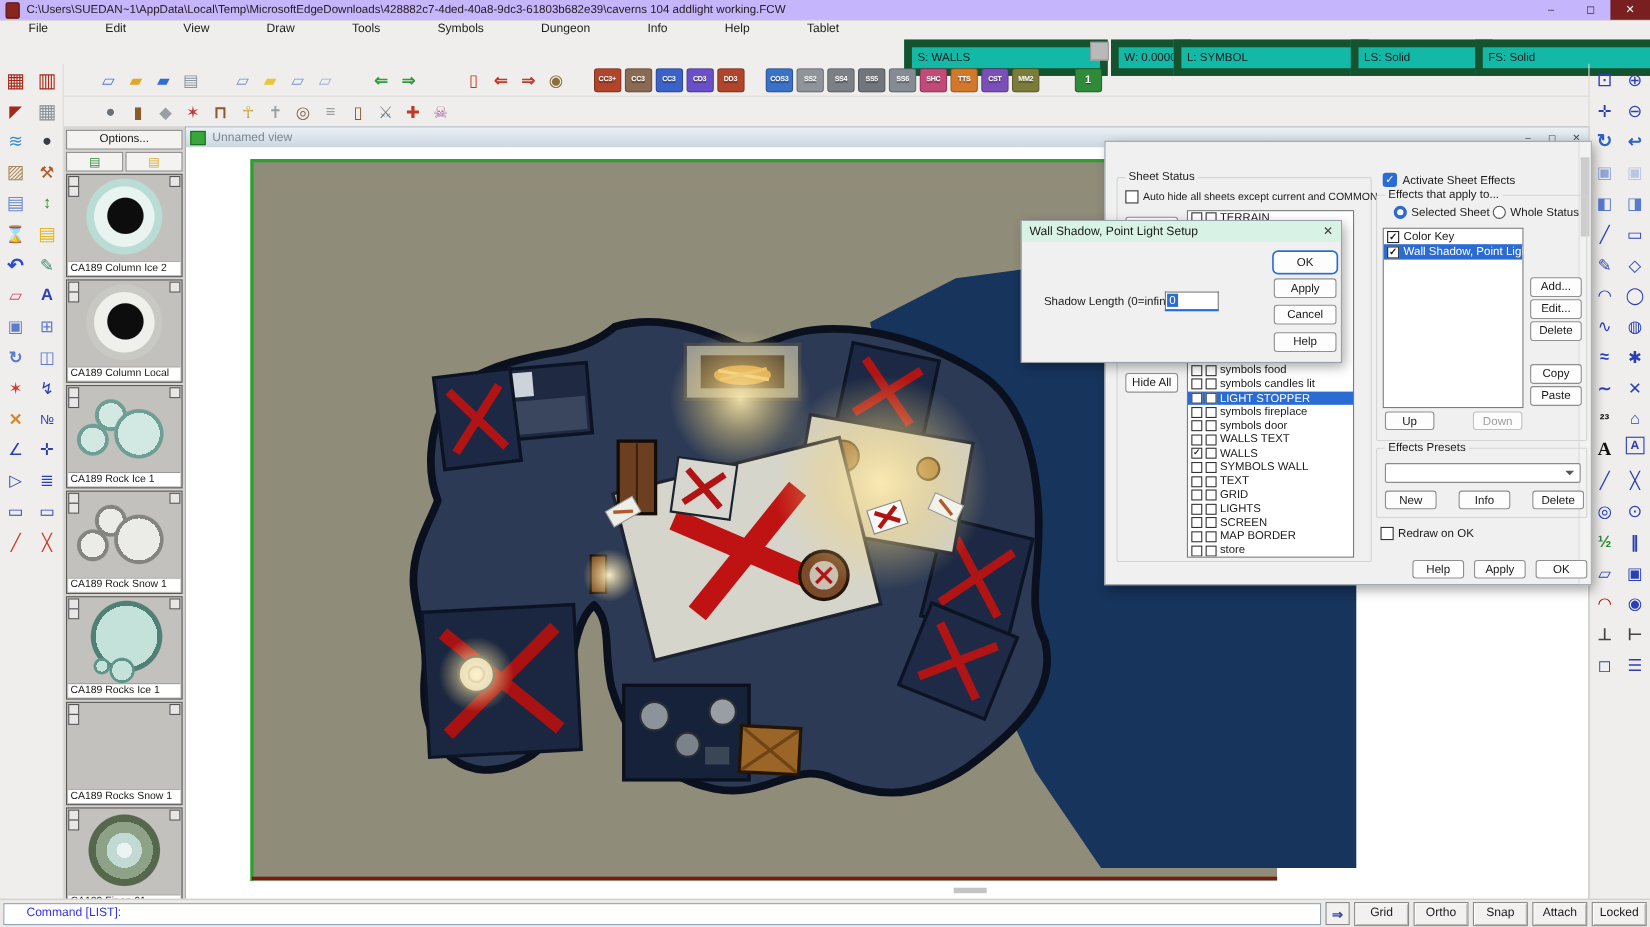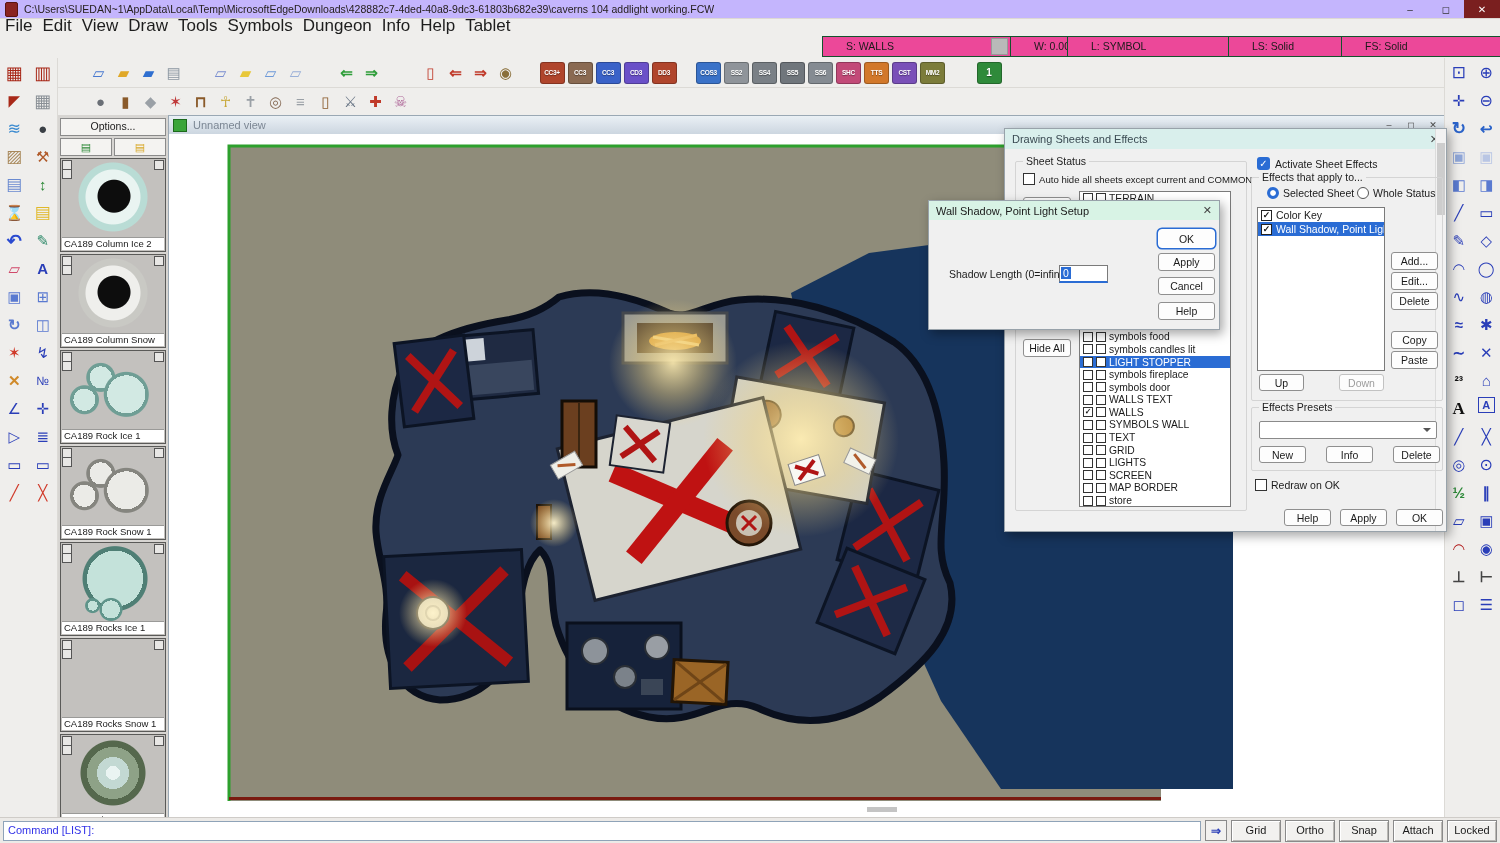--- a/index.html
+++ b/index.html
@@ -7,24 +7,24 @@
        font-family:"Liberation Sans",sans-serif;background:#efeeec;color:#1a1a1a;font-size:11px}
   
   #titlebar{position:absolute;left:0;top:0;width:1500px;height:18px;background:#c4b5fd;
             border-bottom:1px solid #ddd8d4;display:flex;align-items:center;font-size:10.5px}
   .appicon{width:11px;height:13px;background:#8a2420;border:1px solid #5a1410;border-radius:2px;margin:0 6px 0 5px}
   #titlepath{flex:1;color:#26201e;white-space:nowrap;overflow:hidden}
   .wc{width:36px;height:18px;display:flex;align-items:center;justify-content:center;color:#333;font-size:10px}
   .wc.close{background:#7a1f1f;color:#fff}
   
   #menubar{position:absolute;left:0;top:18px;width:100%;height:16px;display:flex;align-items:center}
-  .mi{padding:0 5px;font-size:17px;color:#1d1d1d}
-  
-  .sfield{position:absolute;top:36px;height:19px;background:#ec4899;border:1px solid #14532d;
-          font-size:10.5px;line-height:18px;padding-left:23px;white-space:nowrap;overflow:hidden}
+  .mi{padding:0 26px;font-size:11px;color:#1d1d1d}
+  
+  .sfield{position:absolute;top:36px;height:19px;background:#14b8a6;border:7px solid #14532d;
+          font-size:10.5px;line-height:18px;padding-left:5px;white-space:nowrap;overflow:hidden}
   #swatch{position:absolute;top:38px;left:991px;width:15px;height:15px;background:#b9b9b9;border:1px solid #979797}
   
   #tb1{position:absolute;left:58px;top:58px;right:55px;height:29px;border-bottom:1px solid #dcdad6;
        display:flex;align-items:center;padding-left:28px}
   #tb2{position:absolute;left:58px;top:88px;right:55px;height:27px;border-bottom:1px solid #d5d2ce;
        display:flex;align-items:center;padding-left:30px}
   .iconrow{display:flex;align-items:center}
   .ti{width:25px;height:24px;display:flex;align-items:center;justify-content:center;font-size:15px}
   .ti i,.ri i{font-style:normal}
   .catwrap{display:flex;align-items:center;margin-left:20px}
@@ -73,21 +73,21 @@
   #mapwin{position:absolute;left:168px;top:115px;right:55px;bottom:25px;background:#fff;border:1px solid #9aa8b4;box-sizing:border-box}
   #maptitle{height:18px;background:linear-gradient(#eaf0f5,#ccd6e0);display:flex;align-items:center;font-size:11px;color:#7c8794}
   .mapicon{width:12px;height:11px;background:#3aa53a;border:1px solid #1c6a1c;margin:0 6px 0 4px}
   #maptitle .mwc{width:22px;text-align:center;color:#4a4a4a;font-size:9px}
   #mapcanvas{position:absolute;left:0;top:18px;right:0;bottom:0}
   #mapcanvas svg{display:block}
   
   #cmdbar{position:absolute;left:0;right:0;bottom:0;height:25px;background:#eceae7;border-top:1px solid #cfccc8;
           display:flex;align-items:center;padding:0 3px;gap:4px}
   #cmdinput{flex:1;height:18px;background:#fff;border:1px solid #8fa3b8;font-size:11px;color:#3232e8;
-            line-height:17px;padding-left:4px}
+            line-height:17px;padding-left:20px}
   .abtn{width:20px;height:19px;border:1px solid #8a8a8a;background:#f2f1ef;display:flex;align-items:center;
         justify-content:center;color:#2a3eb8;font-weight:bold;font-size:12px}
   .cbtn{width:48px;height:20px;background:#f2f1ef;border:1px solid #8a8a8a;
         box-shadow:inset 1px 1px 0 #fff,inset -1px -1px 0 #bab8b4;font-size:11px;text-align:center;line-height:19px}
   
   .dlg{position:absolute;background:#f0f0f0;border:1px solid #98a2aa;box-shadow:3px 4px 10px rgba(0,0,0,.35)}
   .dlgtitle{display:flex;align-items:center;padding:0 7px;font-size:11px}
   .dlgtitle .dx{margin-left:auto;color:#444;font-size:11px}
   .groupbox{position:absolute;border:1px solid #d4d4d4;border-radius:2px}
   .grouplabel{position:absolute;top:-7px;left:7px;background:#f0f0f0;padding:0 3px;font-size:10.5px;color:#222}
@@ -418,21 +418,21 @@
         <span class="thc thc2"></span>
         <span class="thc thc3"></span>
         <div class="symlabel">CA189 Column Ice 2</div>
       </div>
 
       <div class="sym">
         <div class="symart" data-art="snow-column"></div>
         <span class="thc thc1"></span>
         <span class="thc thc2"></span>
         <span class="thc thc3"></span>
-        <div class="symlabel">CA189 Column Snow</div>
+        <div class="symlabel">CA189 Column Local</div>
       </div>
 
       <div class="sym">
         <div class="symart" data-art="ice-rocks"></div>
         <span class="thc thc1"></span>
         <span class="thc thc2"></span>
         <span class="thc thc3"></span>
         <div class="symlabel">CA189 Rock Ice 1</div>
       </div>
 
@@ -736,24 +736,20 @@
 
   <span class="cbtn">Grid</span>
       <span class="cbtn">Ortho</span>
       <span class="cbtn">Snap</span>
       <span class="cbtn">Attach</span>
       <span class="cbtn">Locked</span>
     </div>
 </div>
 
 <div class="dlg" id="dlgA" style="left:1004px;top:128px;width:441px;height:402px;z-index:50">
-  <div class="dlgtitle" style="height:20px;background:#d9efec;color:#3a4a52">
-    <span>Drawing Sheets and Effects</span>
-    <span class="dx">✕</span>
-  </div>
   <div class="groupbox" style="left:10px;top:32px;width:230px;height:348px">
     <span class="grouplabel">Sheet Status</span>
   </div>
   <div class="lbl" style="left:18px;top:44px;display:flex;align-items:center;gap:4px">
     <span class="cbx"></span>
     <span style="font-size:9.6px">Auto hide all sheets except current and COMMON</span>
   </div>
   <div class="wbtn" style="left:18px;top:68px;width:46px;height:16px"></div>
   <div class="wbtn" style="left:18px;top:210px;width:46px;height:16px">Hide All</div>
   <div id="sheetlist">

